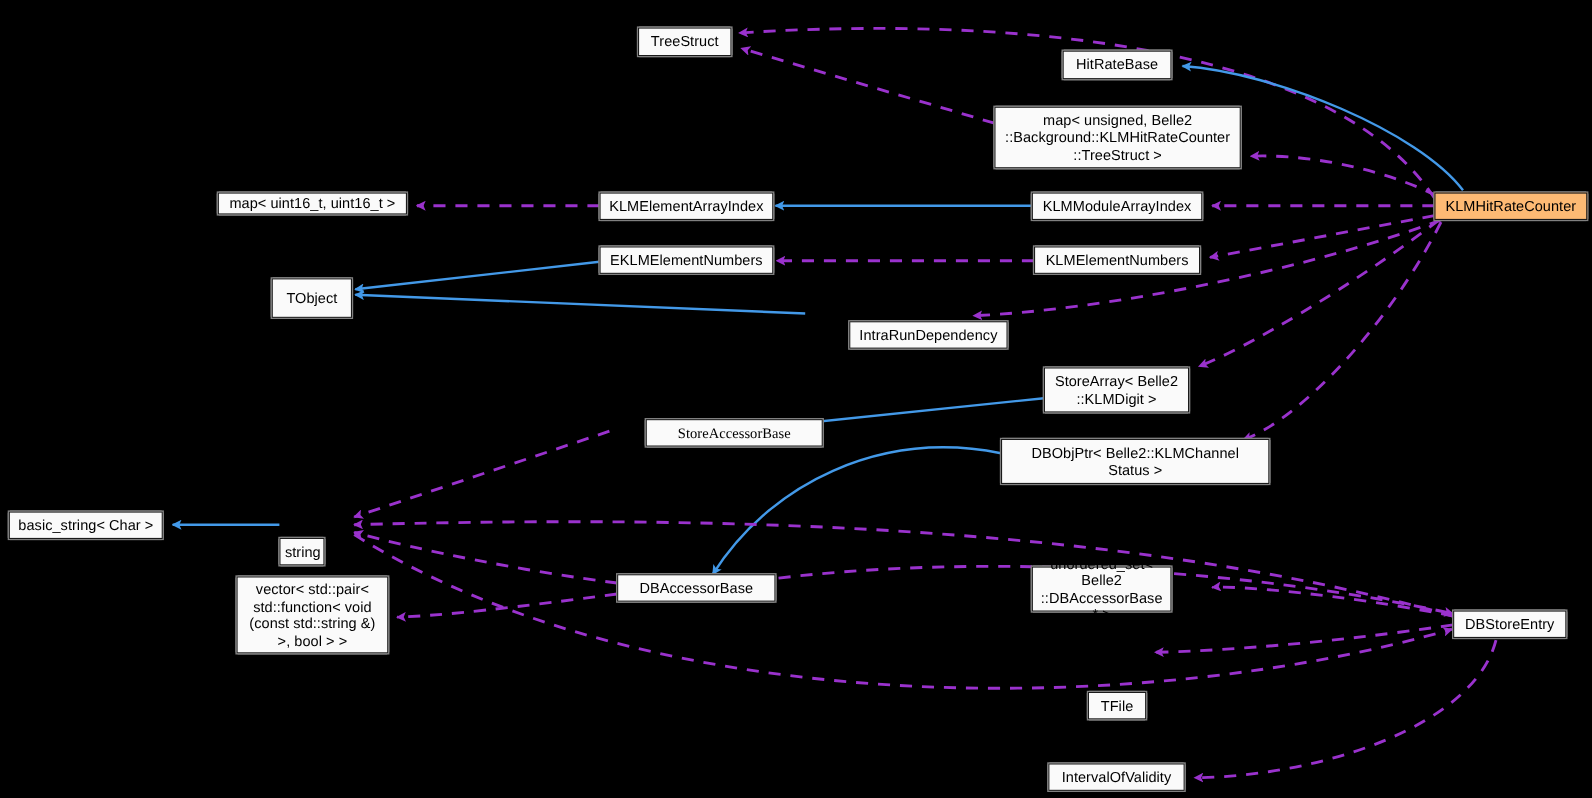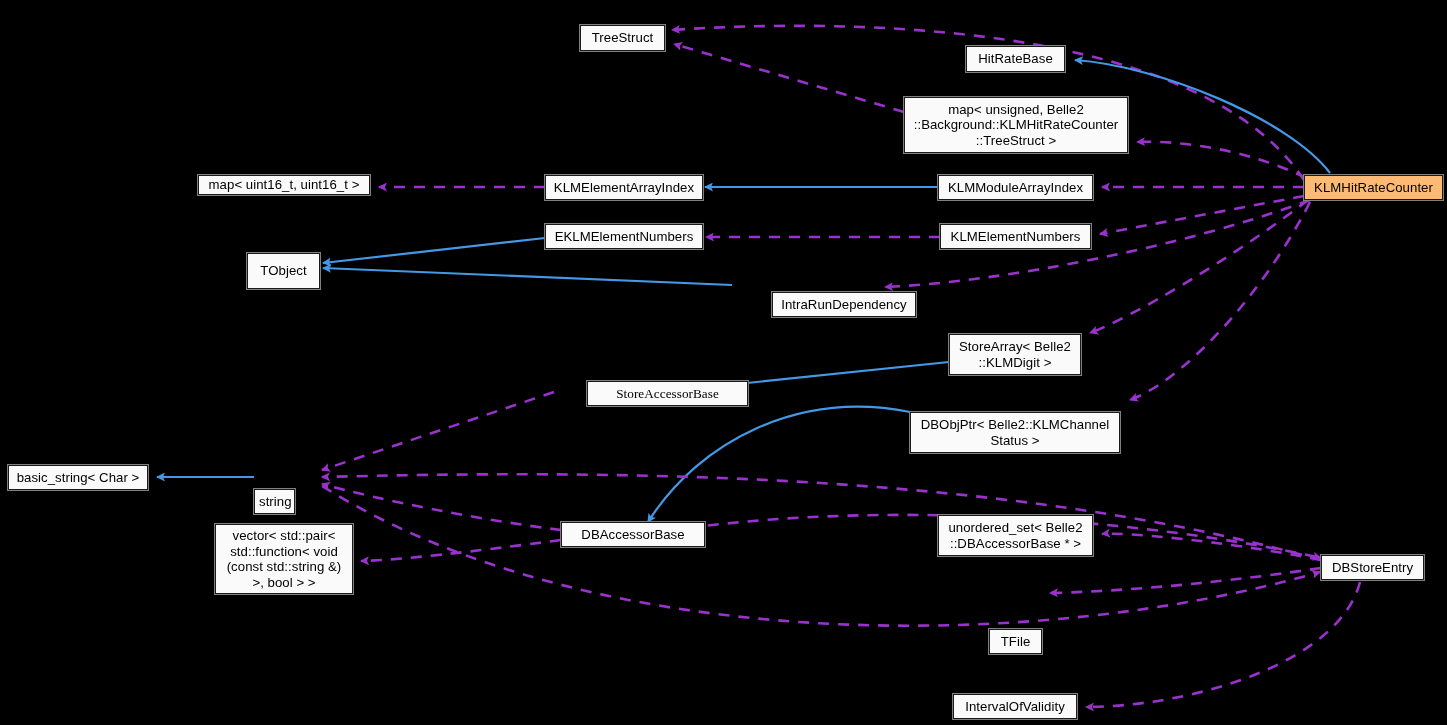--- a/index.html
+++ b/index.html
@@ -108,29 +108,29 @@
       <div class="node-box" style="left: 545px; top: 175px; width: 158px; height: 25px;"><span class="node-label">KLMElementArrayIndex</span></div>
       <div class="node-box" style="left: 938px; top: 175px; width: 155px; height: 25px;"><span class="node-label">KLMModuleArrayIndex</span></div>
       <div class="node-box highlight" style="left: 1304px; top: 175px; width: 139px; height: 25px;"><span class="node-label">KLMHitRateCounter</span></div>
       <div class="node-box" style="left: 247px; top: 253px; width: 73px; height: 36px;"><span class="node-label">TObject</span></div>
       <div class="node-box" style="left: 545px; top: 224px; width: 158px; height: 25px;"><span class="node-label">EKLMElementNumbers</span></div>
       <div class="node-box" style="left: 940px; top: 224px; width: 151px; height: 25px;"><span class="node-label">KLMElementNumbers</span></div>
       <div class="node-box" style="left: 772px; top: 275px; width: 144px; height: 25px; margin-top: 17px;"><span class="node-label">IntraRunDependency</span></div>
       <div class="node-box" style="left: 949px; top: 334px; width: 132px; height: 41px;"><span class="node-label">StoreArray&lt; Belle2
 ::KLMDigit &gt;</span></div>
       <div class="node-box" style="left: 587px; top: 381px; width: 161px; height: 25px; font-family: Liberation Serif, serif;"><span class="node-label">StoreAccessorBase</span></div>
-      <div class="node-box" style="left: 910px; top: 412px; width: 210px; height: 41px;"><span class="node-label">DBObjPtr&lt; Belle2::KLMChannel
+      <div class="node-box" style="left: 910px; top: 399px; width: 244px; height: 41px;"><span class="node-label">DBObjPtr&lt; Belle2::KLMChannel
 Status &gt;</span></div>
       <div class="node-box" style="left: 8px; top: 465px; width: 140px; height: 25px;"><span class="node-label">basic_string&lt; Char &gt;</span></div>
       <div class="node-box" style="left: 254px; top: 489px; width: 41px; height: 25px;"><span class="node-label">string</span></div>
       <div class="node-box" style="left: 215px; top: 524px; width: 138px; height: 70px;"><span class="node-label">vector&lt; std::pair&lt;
 std::function&lt; void
 (const std::string &amp;)
 &gt;, bool &gt; &gt;</span></div>
       <div class="node-box" style="left: 561px; top: 522px; width: 144px; height: 25px;"><span class="node-label">DBAccessorBase</span></div>
-      <div class="node-box" style="left: 938px; top: 515px; width: 155px; height: 41px;"><span class="node-label">unordered_set&lt; Belle2
+      <div class="node-box" style="left: 938px; top: 515px; width: 127px; height: 41px;"><span class="node-label">unordered_set&lt; Belle2
 ::DBAccessorBase * &gt;</span></div>
       <div class="node-box" style="left: 1321px; top: 555px; width: 103px; height: 25px;"><span class="node-label">DBStoreEntry</span></div>
       <div class="node-box" style="left: 989px; top: 581px; width: 53px; height: 25px; margin-top: 48px;"><span class="node-label">TFile</span></div>
       <div class="node-box" style="left: 953px; top: 694px; width: 124px; height: 25px; text-align: center;"><span class="node-label">IntervalOfValidity</span></div>
     </div>
 
 </div>
 
 </body></html>

